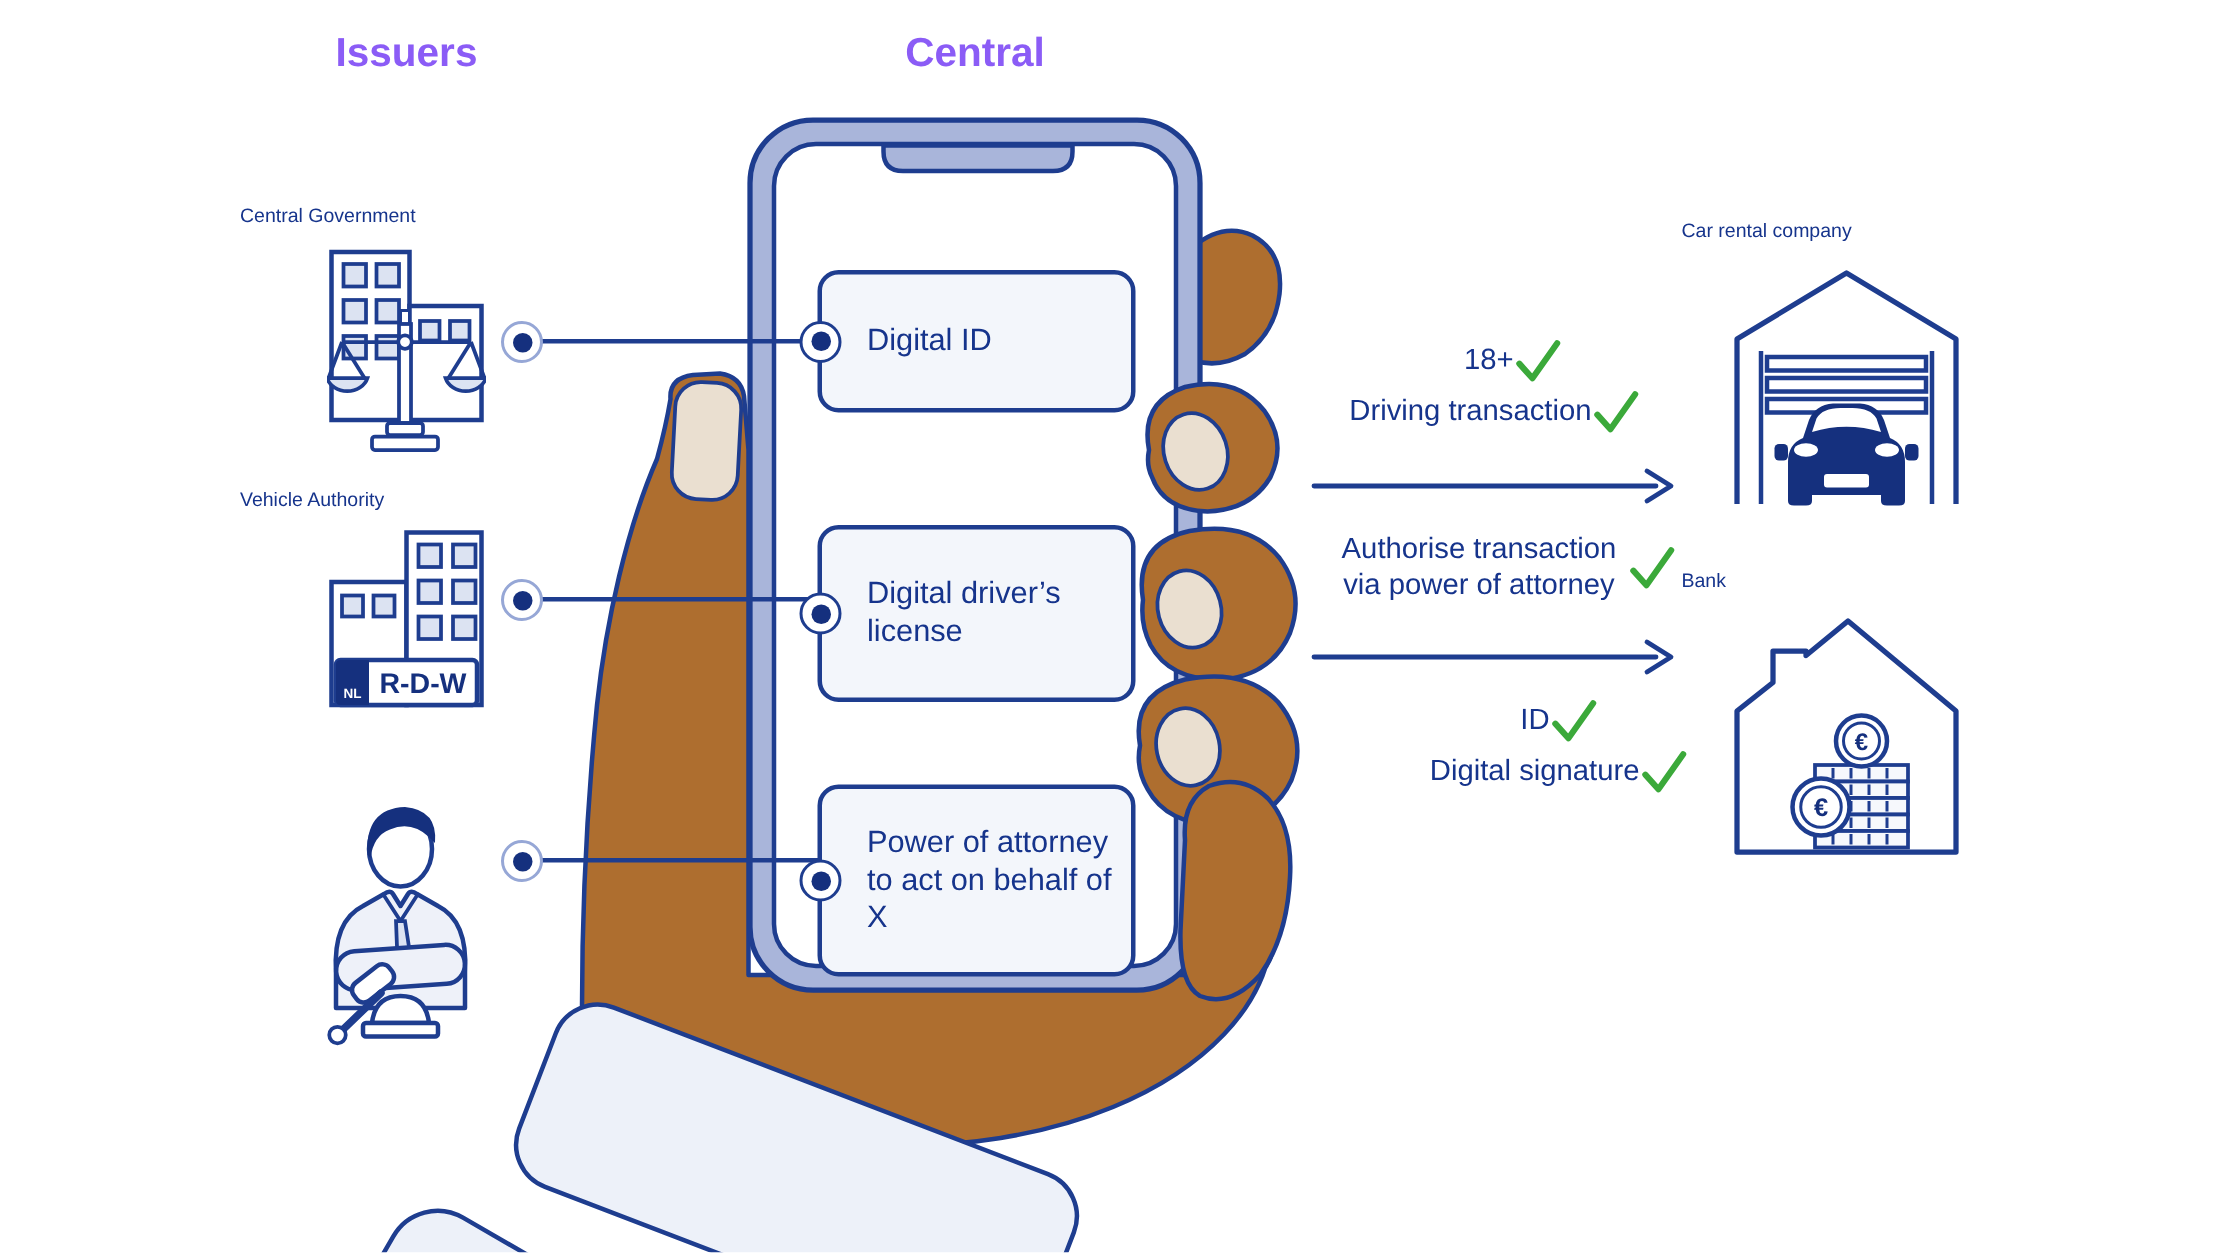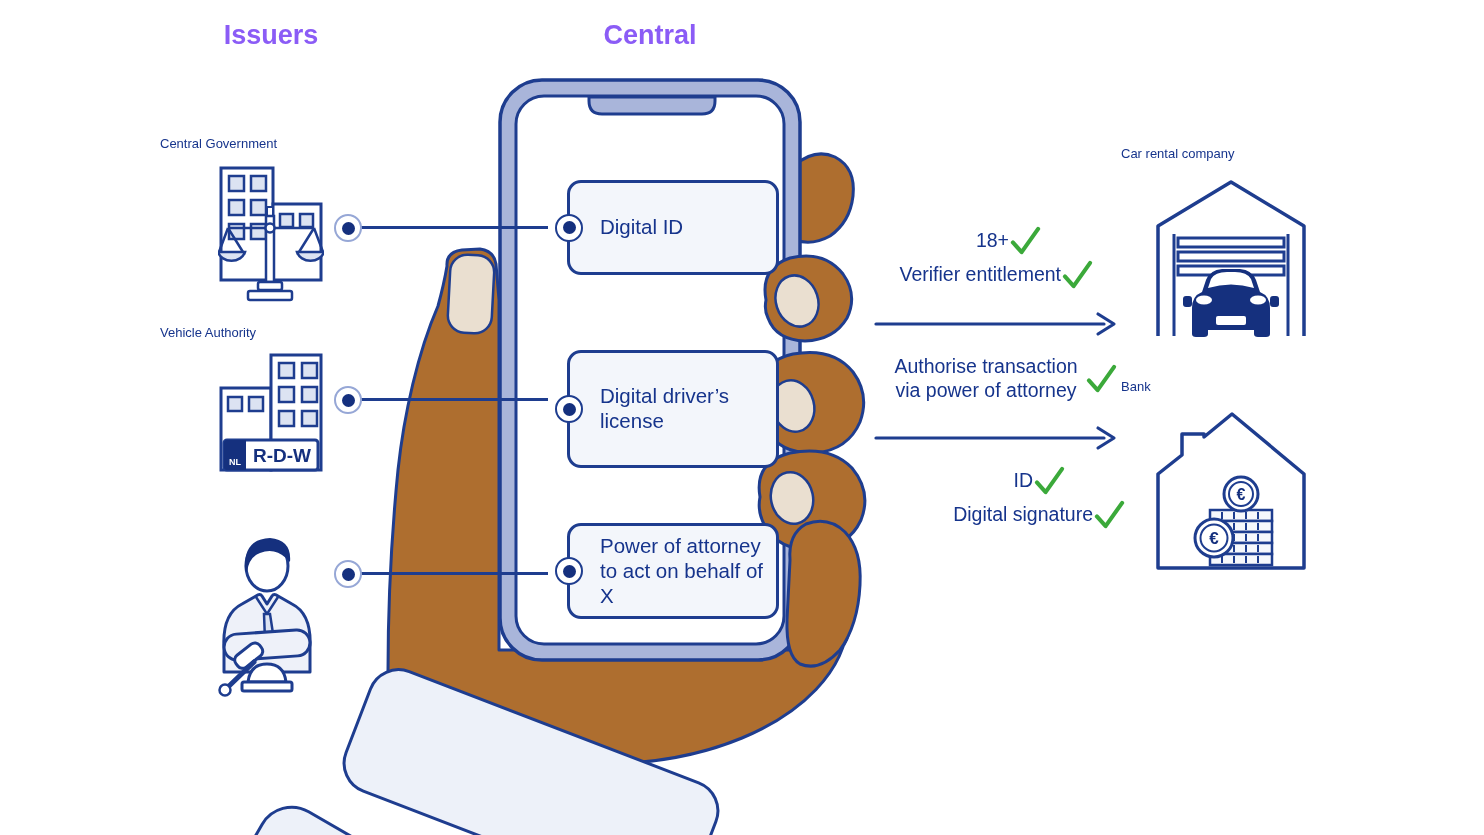--- a/index.html
+++ b/index.html
@@ -9,21 +9,21 @@
   #scene{position:absolute;left:0;top:0;z-index:1;}
   .heading{position:absolute;top:20px;width:220px;text-align:center;font-size:27px;font-weight:700;color:#8b5cf6;z-index:3;}
   .sec-label{position:absolute;width:222px;font-size:13px;z-index:3;}
   .icon-abs{position:absolute;z-index:3;}
   .connector{position:absolute;height:3px;background:#1E3D8F;z-index:2;}
   .dot{position:absolute;width:28px;height:28px;border-radius:50%;background:#fff;
        display:flex;align-items:center;justify-content:center;box-sizing:border-box;z-index:5;}
   .dot-issuer{border:2.5px solid #96A7D6;}
   .dot-card{border:2.5px solid #1E3D8F;}
   .dot i{width:13px;height:13px;border-radius:50%;background:#15307E;display:block;}
-  .card{position:absolute;left:567px;width:212px;background:#F3F6FB;border:3px solid #1E3D8F;border-radius:14px;
+  .card{position:absolute;left:545px;width:212px;background:#F3F6FB;border:3px solid #1E3D8F;border-radius:14px;
         display:flex;align-items:center;box-sizing:border-box;padding:10px 12px 12px 30px;
         font-size:20.5px;line-height:1.22;z-index:4;}
   .vrow{position:absolute;display:flex;align-items:center;justify-content:flex-end;
         font-size:19.5px;white-space:nowrap;z-index:3;}
   .vrow .multiline{white-space:normal;width:198px;text-align:center;line-height:1.25;}
   .arrow{position:absolute;left:874px;width:244px;height:28px;z-index:3;}
 </style>
 </head>
 <body>
 
@@ -142,35 +142,35 @@
         <i></i>
       </span>
     <span>Digital ID</span>
   </div>
   <div class="card" style="top:350px;height:118px">
     <span class="dot dot-card" style="left:-15px;top:50%;transform:translateY(-50%)">
         <i></i>
       </span>
     <span>Digital driver’s license</span>
   </div>
-  <div class="card" style="top:523px;height:96px">
+  <div class="card" style="top:523px;height:128px">
     <span class="dot dot-card" style="left:-15px;top:50%;transform:translateY(-50%)">
         <i></i>
       </span>
     <span>Power of attorney to act on behalf of X</span>
   </div>
 
   <div class="vrow" style="top:224px;right:442px">
     <span>18+</span>
     <svg width="33" height="33" viewBox="0 0 34 34">
       <path d="M4 19 L13 29 L30 5" fill="none" stroke="#3BA93A" stroke-width="4.2" stroke-linecap="round" stroke-linejoin="round"></path>
     </svg>
   </div>
   <div class="vrow" style="top:258px;right:390px">
-    <span>Verifier entitlement</span>
+    <span>Driving transaction</span>
     <svg width="33" height="33" viewBox="0 0 34 34">
       <path d="M4 19 L13 29 L30 5" fill="none" stroke="#3BA93A" stroke-width="4.2" stroke-linecap="round" stroke-linejoin="round"></path>
     </svg>
   </div>
   <svg class="arrow" style="top:310px" viewBox="0 0 244 28">
     <path d="M2 14 L230 14" stroke="#1E3D8F" stroke-width="3.2" stroke-linecap="round"></path>
     <path d="M224 4 L240 14 L224 24" fill="none" stroke="#1E3D8F" stroke-width="3.2" stroke-linecap="round" stroke-linejoin="round"></path>
   </svg>
   <div class="vrow" style="top:354px;right:366px">
     <span class="multiline">Authorise transaction via power of attorney</span>

